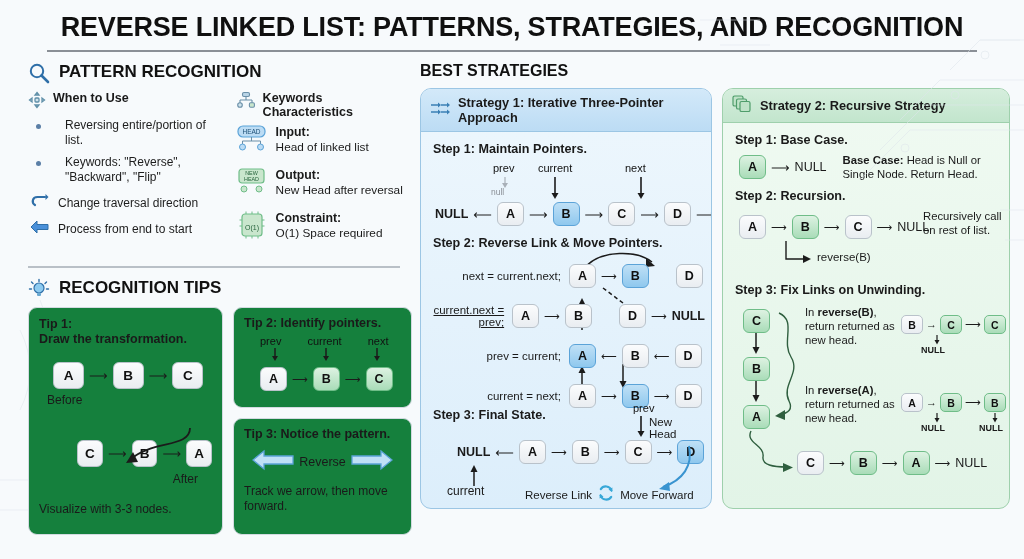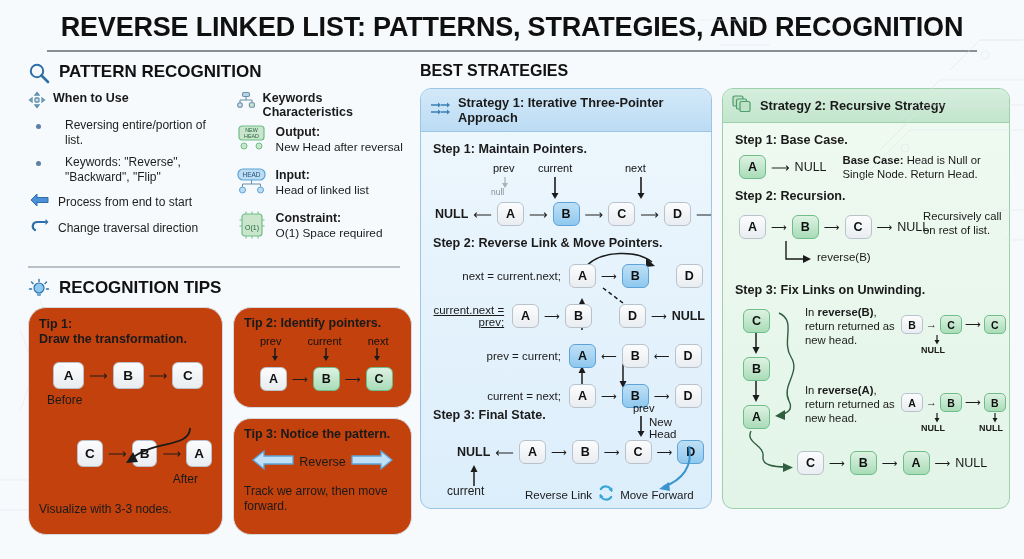--- a/index.html
+++ b/index.html
@@ -66,21 +66,21 @@
   }
   .chip-line { display: flex; gap: 8px; margin-bottom: 9px; }
   .chip-line .txt { font-size: 11.8px; line-height: 1.25; }
   .chip-line .txt b { display: block; font-size: 12.3px; }
 
   .divider { height: 2px; background: #b9c0c7; margin: 12px 0 10px 0; width: 372px; }
 
   
   .tips-row { display: flex; gap: 10px; }
   .card {
-    background: #c2410c; border: 1px solid #d3dae1; border-radius: 18px;
+    background: #15803d; border: 1px solid #d3dae1; border-radius: 9px;
   }
   .tip1 { width: 195px; height: 228px; padding: 9px 10px; position: relative; }
   .tipcol { width: 185px; display: flex; flex-direction: column; gap: 10px; }
   .tip2 { height: 101px; padding: 8px 10px; }
   .tip3 { height: 117px; padding: 8px 10px; }
   .tip-title { font-size: 12.5px; font-weight: 700; line-height: 1.22; margin-bottom: 4px; }
   .tip-foot { font-size: 12px; }
 
   
   .node {
@@ -189,34 +189,34 @@
             <div class="bullet">
               <span class="dot"></span>
               <span>Reversing entire/portion of list.</span>
             </div>
             <div class="bullet">
               <span class="dot"></span>
               <span>Keywords: "Reverse", "Backward", "Flip"</span>
             </div>
             <div class="icon-line">
               <span>
-                <svg width="20" height="16" viewBox="0 0 20 16">
-                    <path d="M7 2 L1 8 L7 14 V10.5 H18 V5.5 H7 Z" fill="#4a90d9" stroke="#2f6fa8" stroke-width="1"></path>
-                  </svg>
-              </span>
-              <span>Process from end to start</span>
-            </div>
-            <div class="icon-line">
-              <span>
                 <svg width="20" height="18" viewBox="0 0 20 18">
                     <path d="M5 13 C1.5 11 2 5 7.5 5 H15" fill="none" stroke="#2f6fa8" stroke-width="2.2" stroke-linecap="round"></path>
                     <path d="M15.5 2 L18.5 5 L15.5 8 Z" fill="#2f6fa8"></path>
                   </svg>
               </span>
               <span>Change traversal direction</span>
+            </div>
+            <div class="icon-line">
+              <span>
+                <svg width="20" height="16" viewBox="0 0 20 16">
+                    <path d="M7 2 L1 8 L7 14 V10.5 H18 V5.5 H7 Z" fill="#4a90d9" stroke="#2f6fa8" stroke-width="1"></path>
+                  </svg>
+              </span>
+              <span>Process from end to start</span>
             </div>
           </div>
         </div>
 
         <div class="sub-right">
           <div class="sub-head">
             <span>
               <svg width="20" height="20" viewBox="0 0 20 20">
                   <g stroke="#6a8fa8" stroke-width="1.1" fill="none">
                     <rect x="6.5" y="1.5" width="7" height="4" rx="1.5" fill="#b9d4e6"></rect>
@@ -225,46 +225,46 @@
                     <rect x="13.4" y="11.8" width="5" height="4.4" rx="1.2" fill="#c9e6cd"></rect>
                   </g>
                 </svg>
             </span>
             <span>Keywords Characteristics</span>
           </div>
 
           <div class="chip-line">
             <span>
               <svg width="32" height="30" viewBox="0 0 32 30">
+                  <rect x="2" y="1" width="27" height="11" rx="5" fill="#bcdcf4" stroke="#5ba3d8" stroke-width="1.2"></rect>
+                  <text x="15.5" y="9.3" font-size="6.5" text-anchor="middle" fill="#1d4f76" font-family="Liberation Sans, sans-serif">HEAD</text>
+                  <path d="M15.5 12 V16 M6.5 16 H24.5 M6.5 16 V19 M24.5 16 V19" stroke="#6a8fa8" stroke-width="1" fill="none"></path>
+                  <circle cx="6.5" cy="22" r="3" fill="#bcdcf4" stroke="#5ba3d8" stroke-width="1"></circle>
+                  <circle cx="24.5" cy="22" r="3" fill="#bcdcf4" stroke="#5ba3d8" stroke-width="1"></circle>
+                </svg>
+            </span>
+            <span class="txt">
+              <b>Input:</b>
+              <span>Head of linked list</span>
+            </span>
+          </div>
+
+          <div class="chip-line">
+            <span>
+              <svg width="32" height="30" viewBox="0 0 32 30">
                   <rect x="3" y="1" width="25" height="14" rx="3" fill="#c9e6cd" stroke="#6fbd88" stroke-width="1.2"></rect>
                   <text x="15.5" y="7" font-size="5.4" text-anchor="middle" fill="#24613a" font-family="Liberation Sans, sans-serif">NEW</text>
                   <text x="15.5" y="13" font-size="5.4" text-anchor="middle" fill="#24613a" font-family="Liberation Sans, sans-serif">HEAD</text>
                   <circle cx="8" cy="21" r="3" fill="#c9e6cd" stroke="#6fbd88" stroke-width="1"></circle>
                   <circle cx="23" cy="21" r="3" fill="#c9e6cd" stroke="#6fbd88" stroke-width="1"></circle>
                 </svg>
             </span>
             <span class="txt">
               <b>Output:</b>
               <span>New Head after reversal</span>
-            </span>
-          </div>
-
-          <div class="chip-line">
-            <span>
-              <svg width="32" height="30" viewBox="0 0 32 30">
-                  <rect x="2" y="1" width="27" height="11" rx="5" fill="#bcdcf4" stroke="#5ba3d8" stroke-width="1.2"></rect>
-                  <text x="15.5" y="9.3" font-size="6.5" text-anchor="middle" fill="#1d4f76" font-family="Liberation Sans, sans-serif">HEAD</text>
-                  <path d="M15.5 12 V16 M6.5 16 H24.5 M6.5 16 V19 M24.5 16 V19" stroke="#6a8fa8" stroke-width="1" fill="none"></path>
-                  <circle cx="6.5" cy="22" r="3" fill="#bcdcf4" stroke="#5ba3d8" stroke-width="1"></circle>
-                  <circle cx="24.5" cy="22" r="3" fill="#bcdcf4" stroke="#5ba3d8" stroke-width="1"></circle>
-                </svg>
-            </span>
-            <span class="txt">
-              <b>Input:</b>
-              <span>Head of linked list</span>
             </span>
           </div>
 
           <div class="chip-line">
             <span>
               <svg width="32" height="30" viewBox="0 0 32 30">
                   <rect x="6" y="3" width="20" height="22" rx="3" fill="#c9e6cd" stroke="#6fbd88" stroke-width="1.2"></rect>
                   <g stroke="#6fbd88" stroke-width="1">
                     <path d="M10 3 V0.5 M16 3 V0.5 M22 3 V0.5 M10 25 V27.5 M16 25 V27.5 M22 25 V27.5 M6 9 H3.5 M6 15 H3.5 M26 9 H28.5 M26 15 H28.5"></path>
                   </g>

